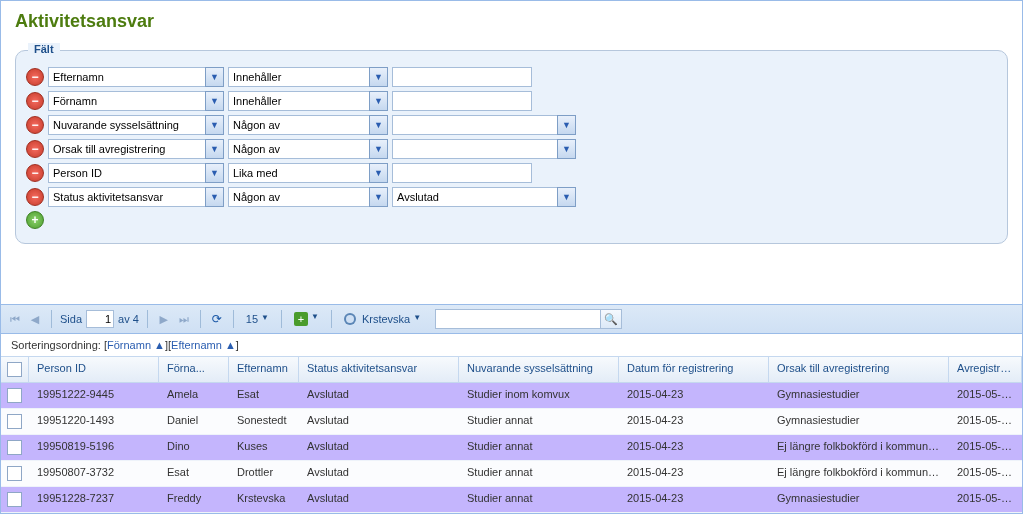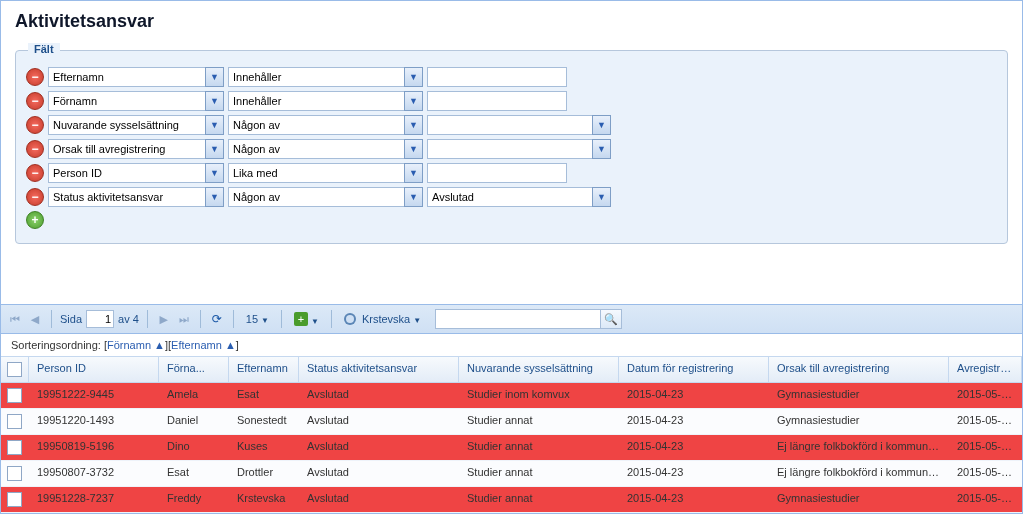--- a/index.html
+++ b/index.html
@@ -1,61 +1,61 @@
 <!DOCTYPE html>
 <html><head>
 <meta charset="utf-8">
 <style>
 html,body{margin:0;padding:0;font-family:Arial,Helvetica,sans-serif;font-size:11px;color:#333;background:#fff}
 .page{width:1023px;border:1px solid #99bbe8;box-sizing:border-box;background:#fff;position:relative}
-.title{color:#0f172a;font-size:18px;font-weight:bold;padding:10px 14px 8px}
+.title{color:#4d7c0f;font-size:18px;font-weight:bold;padding:10px 14px 8px}
 .filter-bar{background:linear-gradient(#dce9f7,#cfe0f4);border-top:1px solid #99bbe8;padding:4px 10px;color:#1e4f8a;font-weight:bold;font-size:11px}
 .filter-bar .arrow{color:#d4900e;font-size:9px;margin-left:2px}
-.field-box{margin:10px 14px 60px;border:1px solid #b6c7dc;background:#eaf2fb;border-radius:4px;position:relative}
+.field-box{margin:10px 14px 60px;border:1px solid #b6c7dc;background:#eaf2fb;border-radius:10px;position:relative}
 .field-legend{position:absolute;top:-8px;left:12px;background:#eaf2fb;padding:0 6px;color:#1e4f8a;font-weight:bold;font-size:11px}
 .field-rows{padding:16px 10px 10px}
 .frow{display:flex;align-items:center;gap:4px;margin-bottom:4px}
 .rbtn{width:16px;height:16px;border-radius:50%;display:flex;align-items:center;justify-content:center;font-weight:bold;font-size:12px;line-height:1;color:#fff}
 .rbtn.remove{background:radial-gradient(#f56b5f,#c43a2a);border:1px solid #a02e20}
 .rbtn.add{background:radial-gradient(#8ed36e,#4a9c2c);border:1px solid #3e8224}
 .combo{display:flex;align-items:stretch;height:20px}
 .combo input{border:1px solid #a6bdd9;background:#fff;padding:0 4px;font-size:11px;height:20px;box-sizing:border-box;border-right:none}
 .combo .trigger{width:17px;background:linear-gradient(#e8f0fb,#c5d8ef);border:1px solid #7e9ec6;display:flex;align-items:center;justify-content:center;color:#2a5db0;font-size:9px}
 .c1 input{width:157px}
-.c2 input{width:176px}
+.c2 input{width:141px}
 .c4 input{width:165px}
 .plain-input{border:1px solid #a6bdd9;background:#fff;height:20px;width:140px;box-sizing:border-box;padding:0 4px;font-size:11px}
 .toolbar{background:linear-gradient(#dce9f7,#cfe0f4);border-top:1px solid #99bbe8;border-bottom:1px solid #99bbe8;padding:4px 6px;display:flex;align-items:center;gap:4px;color:#1e4f8a}
 .tb-sep{width:1px;height:18px;background:#9fbbd9;margin:0 4px}
 .nav-btn{width:16px;height:16px;display:flex;align-items:center;justify-content:center;color:#8ea8c9;font-size:11px}
 .nav-btn.on{color:#1d5aa8}
 .page-input{width:28px;height:18px;border:1px solid #a6bdd9;text-align:right;font-size:11px;box-sizing:border-box;padding:0 2px}
 .refresh{color:#1d74c7;font-size:12px}
-.tb-btn{display:flex;align-items:flex-end;gap:3px;padding:1px 4px}
+.tb-btn{display:flex;align-items:flex-start;gap:3px;padding:1px 4px}
 .tb-btn .dd{font-size:8px;color:#1e4f8a}
 .icon-box{width:14px;height:14px;display:flex;align-items:center;justify-content:center;font-size:10px}
 .search-wrap{display:flex;align-items:stretch;margin-left:6px}
 .search-wrap input{border:1px solid #a6bdd9;height:20px;width:165px;box-sizing:border-box;border-right:none;padding:0 4px;font-size:11px}
 .search-wrap .sb{width:20px;border:1px solid #a6bdd9;background:linear-gradient(#f5f9fe,#dce9f7);display:flex;align-items:center;justify-content:center;color:#2a5db0;font-size:11px}
 .sort-bar{padding:5px 10px;background:#fff;color:#333}
 .sort-bar .lk{color:#2a5db0}
 .grid-head{display:flex;background:linear-gradient(#f7fafd,#e3ecf7);border-top:1px solid #c5d8ef;border-bottom:1px solid #c5d8ef}
 .gh,.gc{padding:5px 8px;box-sizing:border-box;overflow:hidden;white-space:nowrap;text-overflow:ellipsis}
 .gh{border-right:1px solid #c5d8ef;color:#1e4f8a;font-weight:normal}
 .gc{border-right:1px solid transparent}
 .col-chk{width:28px;display:flex;align-items:center;justify-content:center;padding:5px 0}
 .col-pid{width:130px}
 .col-fn{width:70px}
 .col-ln{width:70px}
 .col-st{width:160px}
 .col-ns{width:160px}
 .col-dr{width:150px}
 .col-ot{width:180px}
 .col-ad{width:73px}
-.grid-row{display:flex;border-bottom:1px solid #eef3fa;background:#ef4444}
+.grid-row{display:flex;border-bottom:1px solid #eef3fa;background:#c4b5fd}
 .grid-row:nth-child(even){background:#fbfcfe}
 .chk{width:13px;height:13px;border:1px solid #8fa7c6;background:#fff}
 .person-icon{width:12px;height:12px;border-radius:50%;background:#5b86b6;display:inline-block;position:relative;margin-right:3px}
 .person-icon:after{content:"";position:absolute;left:2px;top:2px;width:8px;height:8px;border-radius:50%;background:#cfe0f4}
 .plus-icon{width:14px;height:14px;background:#4a9c2c;color:#fff;font-size:11px;display:flex;align-items:center;justify-content:center;border-radius:2px}
 </style>
 </head>
 <body>
 
 <div class="page">

